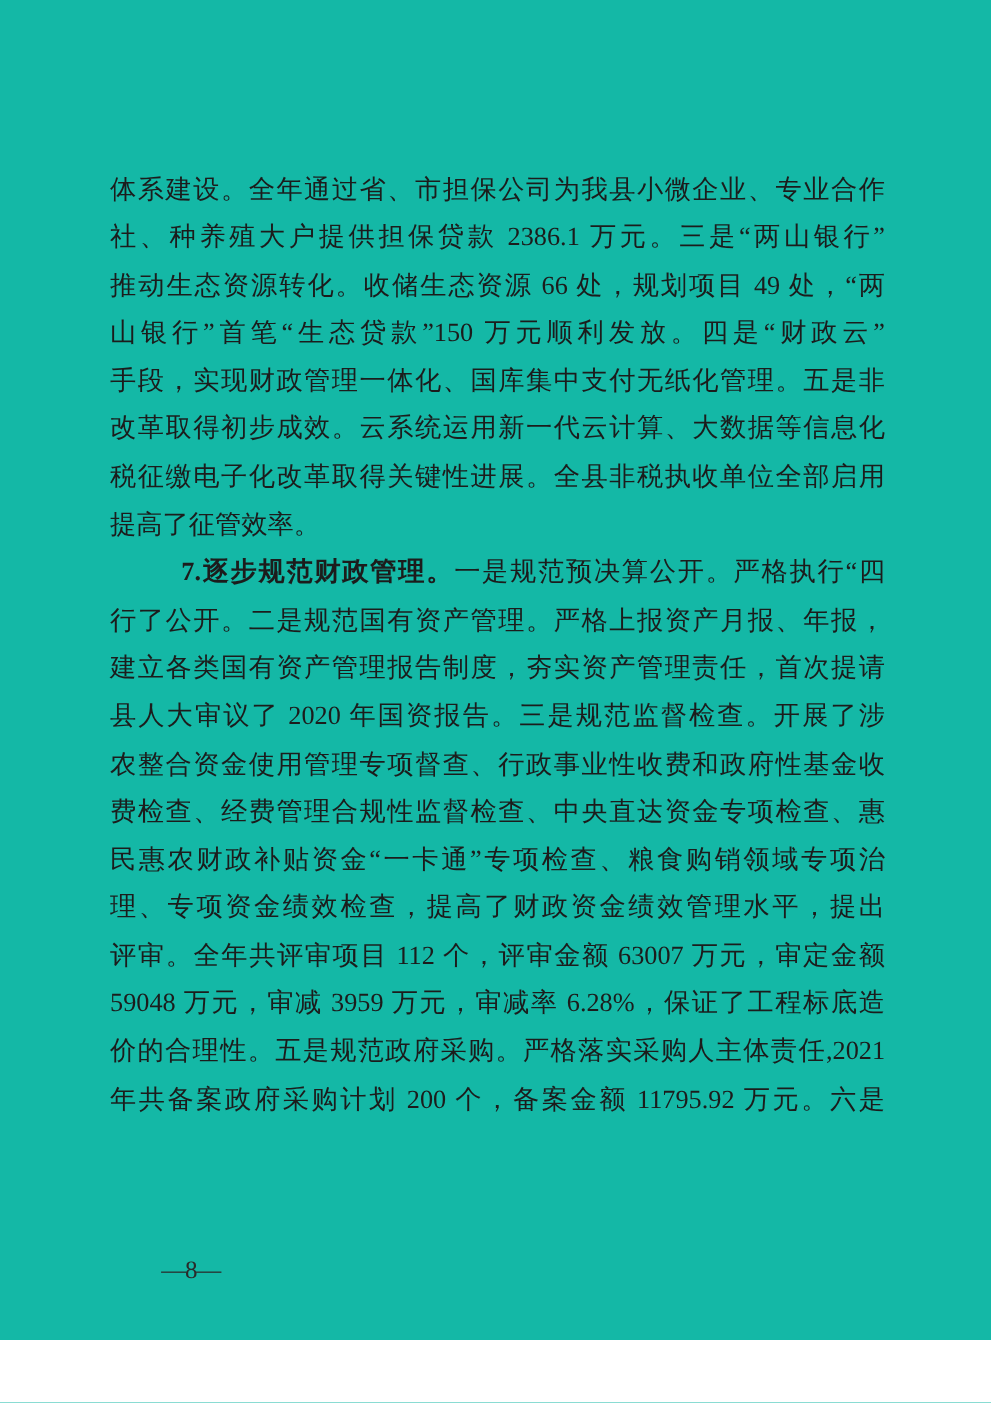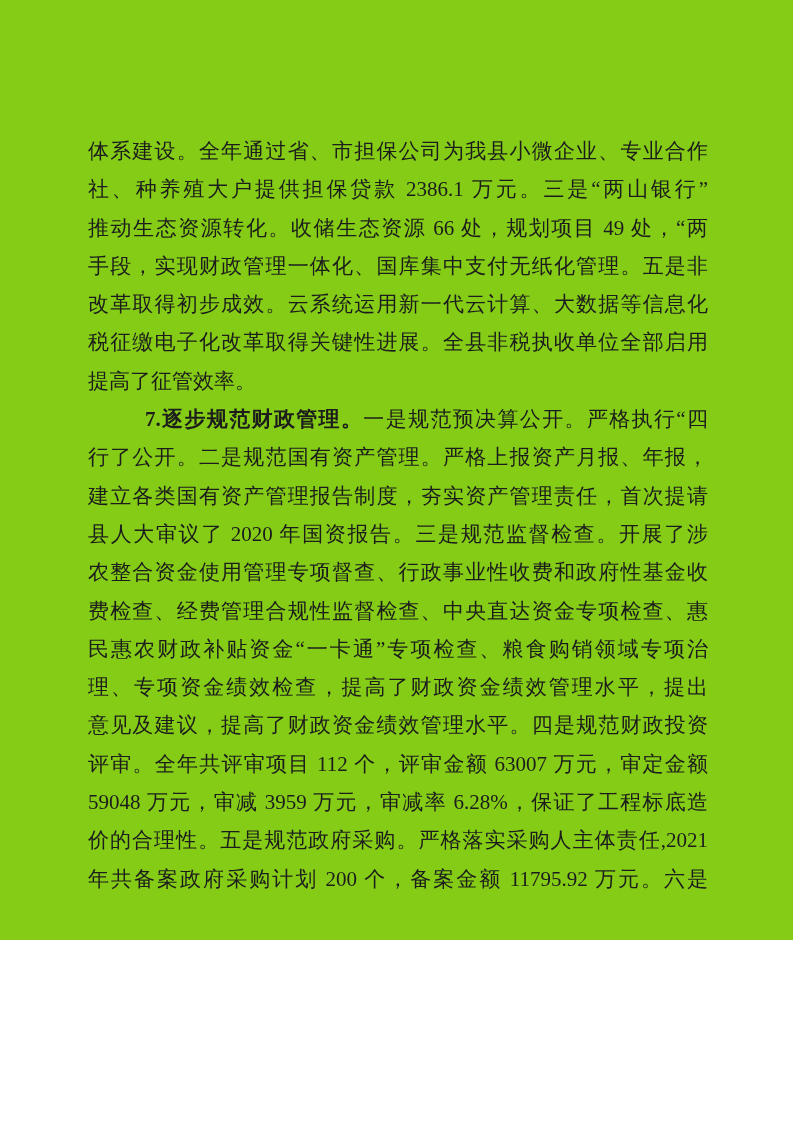--- a/index.html
+++ b/index.html
@@ -3,22 +3,22 @@
 <meta charset="utf-8">
 <style>
   html, body {
     margin: 0;
     padding: 0;
     background: #ffffff;
   }
   .page {
     position: relative;
     width: 793px;
-    height: 940px;
-    background: #84cc16;
+    height: 1072px;
+    background: #14b8a6;
     overflow: hidden;
     font-family: "Liberation Serif", "DejaVu Serif", serif;
     color: #1c1c1c;
   }
   .text-block {
     position: absolute;
     left: 88px;
     top: 132px;
     width: 620px;
   }
@@ -52,36 +52,36 @@
 </style>
 </head>
 <body>
 
 <div class="page">
   <div class="text-block">
 
     <div class="line">体系建设。全年通过省、市担保公司为我县小微企业、专业合作</div>
     <div class="line">社、种养殖大户提供担保贷款 2386.1 万元。三是“两山银行”</div>
     <div class="line">推动生态资源转化。收储生态资源 66 处，规划项目 49 处，“两</div>
+    <div class="line">山银行”首笔“生态贷款”150 万元顺利发放。四是“财政云”</div>
     <div class="line">手段，实现财政管理一体化、国库集中支付无纸化管理。五是非</div>
     <div class="line">改革取得初步成效。云系统运用新一代云计算、大数据等信息化</div>
     <div class="line">税征缴电子化改革取得关键性进展。全县非税执收单位全部启用</div>
     <div class="line para-end">提高了征管效率。</div>
 
     <div class="line p2-first">
       <span class="bold-lead">7.逐步规范财政管理。</span><span>一是规范预决算公开。严格执行“四</span>
     </div>
     <div class="line">行了公开。二是规范国有资产管理。严格上报资产月报、年报，</div>
     <div class="line">建立各类国有资产管理报告制度，夯实资产管理责任，首次提请</div>
     <div class="line">县人大审议了 2020 年国资报告。三是规范监督检查。开展了涉</div>
     <div class="line">农整合资金使用管理专项督查、行政事业性收费和政府性基金收</div>
     <div class="line">费检查、经费管理合规性监督检查、中央直达资金专项检查、惠</div>
     <div class="line">民惠农财政补贴资金“一卡通”专项检查、粮食购销领域专项治</div>
     <div class="line">理、专项资金绩效检查，提高了财政资金绩效管理水平，提出</div>
-    <div class="line">意见及建议，提高了财政资金绩效管理水平。四是规范财政投资</div>
     <div class="line">评审。全年共评审项目 112 个，评审金额 63007 万元，审定金额</div>
     <div class="line">59048 万元，审减 3959 万元，审减率 6.28%，保证了工程标底造</div>
     <div class="line">价的合理性。五是规范政府采购。严格落实采购人主体责任,2021</div>
     <div class="line">年共备案政府采购计划 200 个，备案金额 11795.92 万元。六是</div>
   </div>
 
   <div class="page-number">—8—</div>
 </div>
 
 </body></html>

